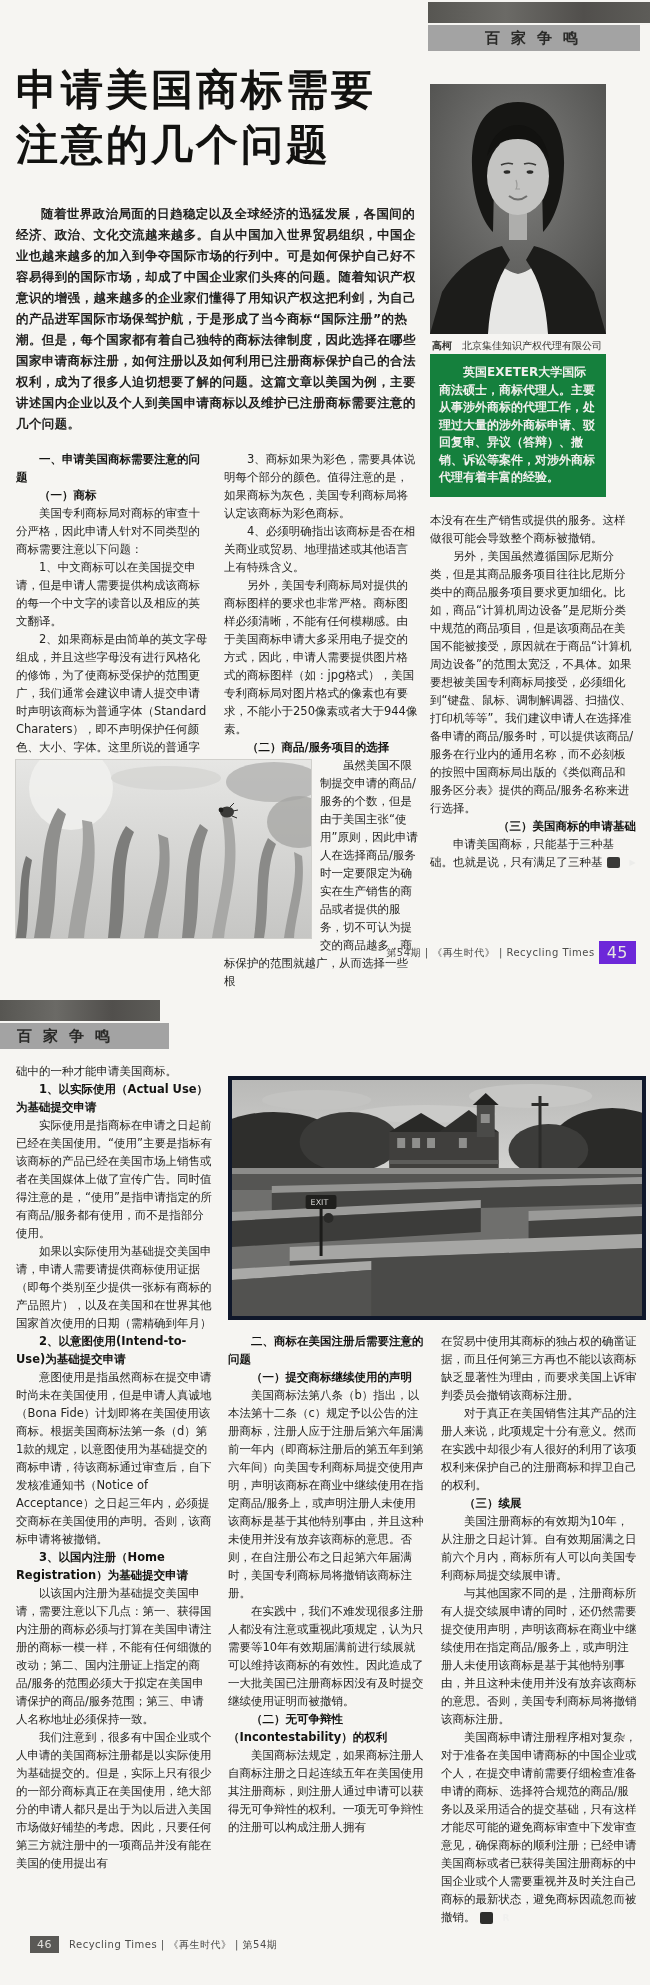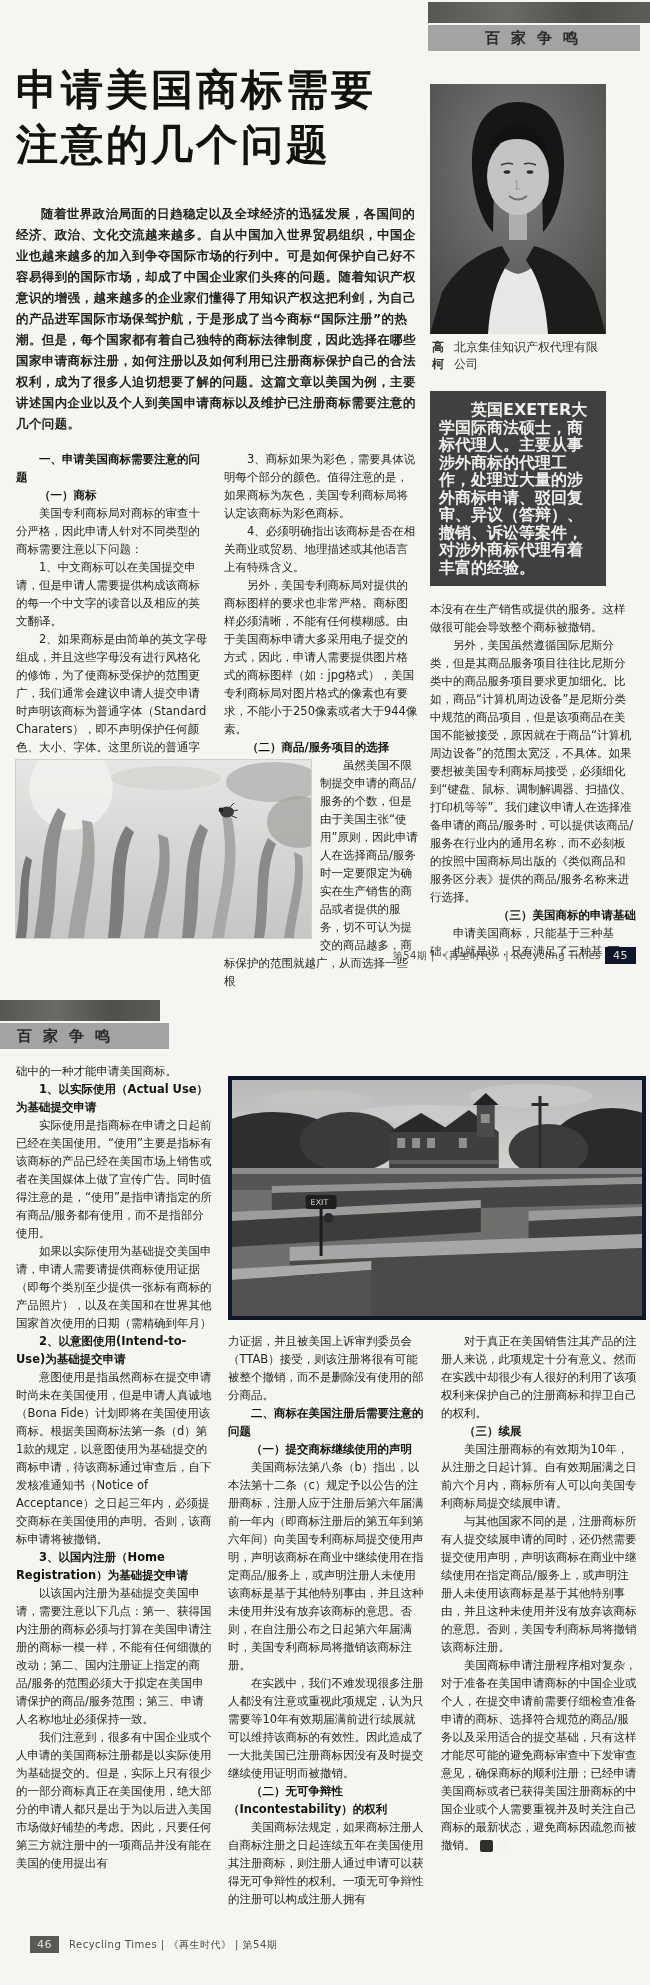--- a/index.html
+++ b/index.html
@@ -29,37 +29,37 @@
   .col{flex:1;font-size:11.5px;line-height:18px;color:#262624;}
   .col p{margin:0;text-indent:2em;}
   .col p.h{font-weight:700;color:#141412;}
   .grass-float{float:left;width:295px;height:178px;margin:3px 8px 0 -209px;
                border:1px solid #d0cfcb;background:#dededc;}
   .grass-float svg{display:block;width:100%;height:100%;}
 
   .p1-right{width:206px;flex:0 0 206px;padding-top:30px;}
   .portrait-box{width:176px;height:250px;background:#585856;}
   .portrait-box svg{display:block;width:100%;height:100%;}
-  .caption{width:176px;font-size:12px;color:#33332f;padding:5px 2px 18px;display:flex;gap:0;}
+  .caption{width:176px;font-size:10px;color:#33332f;padding:5px 2px 1px;display:flex;gap:10px;}
   .caption .nm{font-weight:700;}
-  .bio-box{width:158px;background:#404040;color:#f0efec;font-size:16px;line-height:17.5px;
+  .bio-box{width:158px;background:#15803d;color:#f0efec;font-size:12px;line-height:17.5px;
            padding:10px 9px;text-indent:2em;font-weight:600;}
   .p1-right .coltext{margin-top:14px;font-size:11.5px;line-height:18px;color:#262624;}
   .p1-right .coltext p{margin:0;text-indent:2em;}
   .p1-right .coltext p.noind{text-indent:0;}
   .p1-right .coltext p.h{font-weight:700;color:#141412;text-align:right;}
 
   .cont-box{display:inline-block;background:#3a3a38;color:#ececea;font-size:8px;line-height:11px;
             width:13px;height:11px;text-align:center;vertical-align:middle;margin-left:4px;border-radius:2px;}
   .rmark{display:inline-block;background:#2f2f2d;color:#f0f0ee;font-size:9px;font-weight:700;
          line-height:12px;width:13px;height:12px;text-align:center;vertical-align:middle;margin-left:4px;border-radius:2px;}
 
   .footer1{position:absolute;right:14px;bottom:26px;display:flex;align-items:center;gap:4px;
            font-size:10px;color:#4c4c4a;letter-spacing:0.5px;}
-  .pagenum1{background:#0f172a;color:#e6e5e1;font-size:11px;padding:2px 8px;}
+  .pagenum1{background:#6d28d9;color:#e6e5e1;font-size:16px;padding:2px 8px;}
   .footer2{position:absolute;left:30px;bottom:32px;display:flex;align-items:center;gap:10px;
            font-size:10px;color:#4c4c4a;letter-spacing:0.5px;}
   .pagenum2{background:#5a5956;color:#e2e1dd;font-size:11px;padding:2px 7px;}
 
   
   .p2-body{display:flex;gap:14px;padding:72px 12px 0 16px;}
   .p2-col1{width:198px;flex:0 0 198px;font-size:11.5px;line-height:18px;color:#262624;}
   .p2-col1 p,.p2-cols p{margin:0;text-indent:2em;}
   .p2-col1 p.noind,.p2-cols p.noind{text-indent:0;}
   .p2-col1 p.h,.p2-cols p.h{font-weight:700;color:#141412;}
@@ -241,29 +241,29 @@
           <polygon points="0,189 140,181 140,190 0,200" fill="#a9a9a7"></polygon>
           <polygon points="0,200 140,190 140,236 0,236" fill="#525250"></polygon>
           <rect x="88" y="126" width="3" height="50" fill="#1c1c1a"></rect>
           <rect x="74" y="115" width="31" height="14" rx="2" fill="#1f1f1d"></rect>
           <text x="79" y="125" font-size="8" fill="#d4d4d2" font-family="DejaVu Sans, sans-serif">EXIT</text>
           <circle cx="97" cy="138" r="5" fill="#2a2a28"></circle>
         </svg>
       </div>
       <div class="p2-cols">
         <div class="c">
-          <p class="noind">力证据，并且被美国上诉审判委员会（TTAB）接受，则该注册将很有可能被整个撤销，而不是删除没有使用的部分商品。</p>
           <p class="h">二、商标在美国注册后需要注意的问题</p>
           <p class="h">（一）提交商标继续使用的声明</p>
           <p>美国商标法第八条（b）指出，以本法第十二条（c）规定予以公告的注册商标，注册人应于注册后第六年届满前一年内（即商标注册后的第五年到第六年间）向美国专利商标局提交使用声明，声明该商标在商业中继续使用在指定商品/服务上，或声明注册人未使用该商标是基于其他特别事由，并且这种未使用并没有放弃该商标的意思。否则，在自注册公布之日起第六年届满时，美国专利商标局将撤销该商标注册。</p>
           <p>在实践中，我们不难发现很多注册人都没有注意或重视此项规定，认为只需要等10年有效期届满前进行续展就可以维持该商标的有效性。因此造成了一大批美国已注册商标因没有及时提交继续使用证明而被撤销。</p>
           <p class="h">（二）无可争辩性（Incontestability）的权利</p>
           <p>美国商标法规定，如果商标注册人自商标注册之日起连续五年在美国使用其注册商标，则注册人通过申请可以获得无可争辩性的权利。一项无可争辩性的注册可以构成注册人拥有</p>
         </div>
         <div class="c">
+          <p class="noind">在贸易中使用其商标的独占权的确凿证据，而且任何第三方再也不能以该商标缺乏显著性为理由，而要求美国上诉审判委员会撤销该商标注册。</p>
           <p>对于真正在美国销售注其产品的注册人来说，此项规定十分有意义。然而在实践中却很少有人很好的利用了该项权利来保护自己的注册商标和捍卫自己的权利。</p>
           <p class="h">（三）续展</p>
           <p>美国注册商标的有效期为10年，从注册之日起计算。自有效期届满之日前六个月内，商标所有人可以向美国专利商标局提交续展申请。</p>
           <p>与其他国家不同的是，注册商标所有人提交续展申请的同时，还仍然需要提交使用声明，声明该商标在商业中继续使用在指定商品/服务上，或声明注册人未使用该商标是基于其他特别事由，并且这种未使用并没有放弃该商标的意思。否则，美国专利商标局将撤销该商标注册。</p>
           <p><span>美国商标申请注册程序相对复杂，对于准备在美国申请商标的中国企业或个人，在提交申请前需要仔细检查准备申请的商标、选择符合规范的商品/服务以及采用适合的提交基础，只有这样才能尽可能的避免商标审查中下发审查意见，确保商标的顺利注册；已经申请美国商标或者已获得美国注册商标的中国企业或个人需要重视并及时关注自己商标的最新状态，避免商标因疏忽而被撤销。</span><span class="rmark">R</span></p>
         </div>
       </div>
     </div>
   </div>
 

